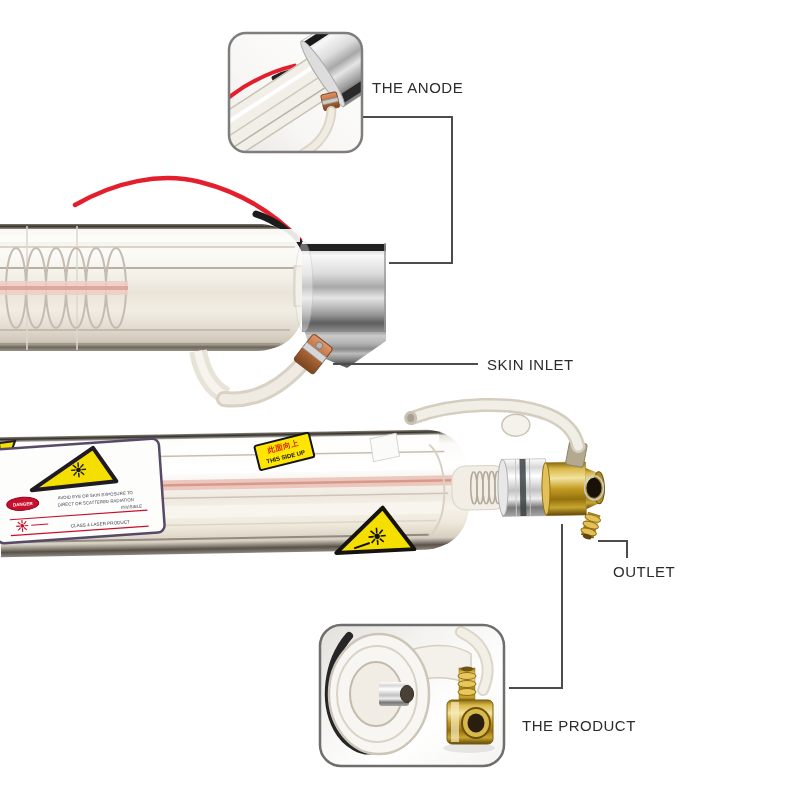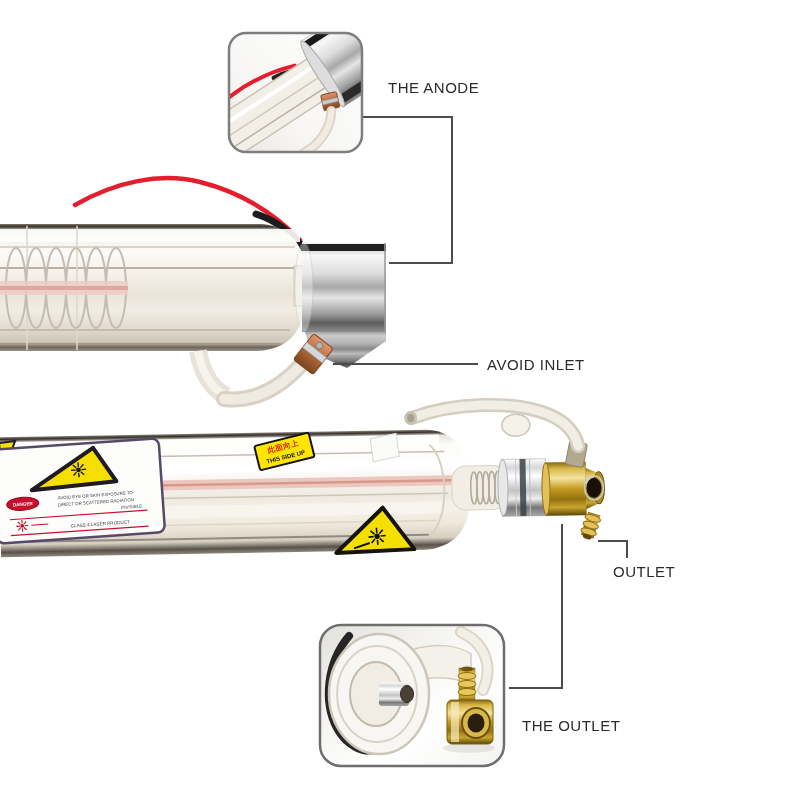--- a/index.html
+++ b/index.html
@@ -5,21 +5,21 @@
   html,body{margin:0;padding:0;background:#ffffff;}
   #canvas{
     position:relative;width:800px;height:800px;background:#ffffff;overflow:hidden;
     font-family:"Liberation Sans","DejaVu Sans",sans-serif;
   }
   svg.scene{position:absolute;left:0;top:0;display:block;}
   .callout-label{
     position:absolute;font-size:15px;font-weight:400;letter-spacing:.5px;
     color:#2b2b2b;white-space:nowrap;z-index:5;
   }
-  #label-anode{left:388px;top:79px;}
+  #label-anode{left:372px;top:79px;}
   #label-water-inlet{left:487px;top:356px;}
   #label-outlet{left:597px;top:563px;margin-left:16px;}
   #label-cathode{left:522px;top:717px;}
 </style>
 </head>
 <body>
 
 <div id="canvas">
 
 <svg class="scene" width="800" height="800" viewBox="0 0 800 800">
@@ -311,17 +311,17 @@
           <ellipse cx="157" cy="99" rx="14" ry="15" fill="#d8b84a" stroke="#6b500c" stroke-width="2"></ellipse>
           <ellipse cx="157" cy="99" rx="8.5" ry="9.5" fill="#2a1f0e"></ellipse>
         </g>
       </g>
     </g>
     <rect x="320" y="625" width="184" height="141" rx="21" fill="none" stroke="#6e6e6e" stroke-width="2.5"></rect>
   </g>
 </svg>
 
 <div class="callout-label" id="label-anode">THE ANODE</div>
-<div class="callout-label" id="label-water-inlet">AVOID INLET</div>
+<div class="callout-label" id="label-water-inlet">SKIN INLET</div>
 <div class="callout-label" id="label-outlet">OUTLET</div>
-<div class="callout-label" id="label-cathode">THE OUTLET</div>
+<div class="callout-label" id="label-cathode">THE PRODUCT</div>
 
 </div>
 
 </body></html>

